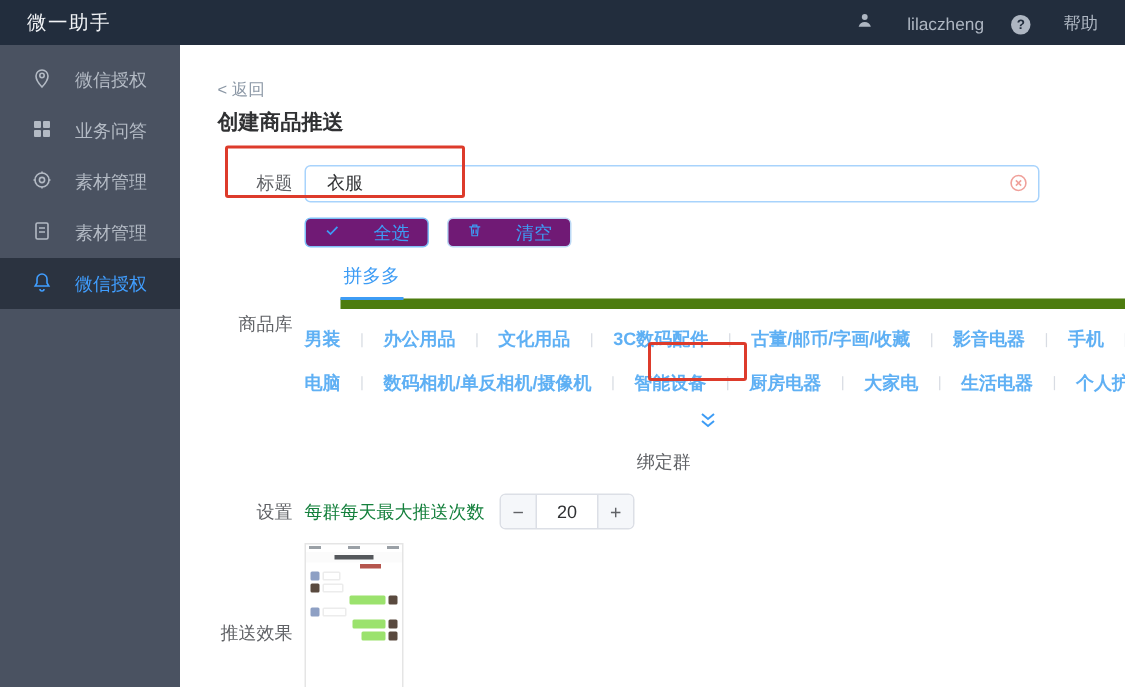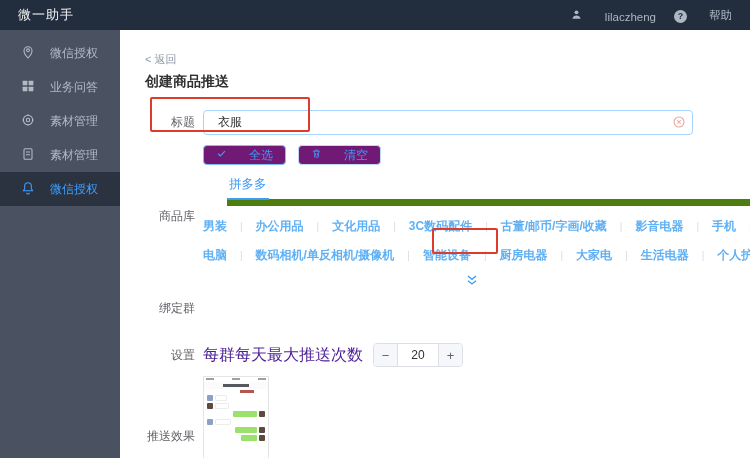--- a/index.html
+++ b/index.html
@@ -58,37 +58,37 @@
 
   .cat-row { display:flex; flex-wrap:nowrap; align-items:center; margin-top:12px;
              font-size:12px; color:#5fb0f4; white-space:nowrap; }
   .cat-link { cursor:pointer;font-weight:bold; }
   .cat-div { color:#d8dce3; margin:0 13px; font-size:10px; }
   .expand-row { width:537px; display:flex; justify-content:center; margin-top:8px; }
   .expand-ic { width:16px; height:16px; color:#3d9cf5; cursor:pointer; }
   .expand-ic svg { width:16px; height:16px; }
 
   
-  .row-group { margin-top:12px; }
+  .row-group { margin-top:12px;flex-direction:column; }
   .group-card { width:200px; height:54px; background:#f6f7f9; display:flex; align-items:center;
                 padding:0 8px; }
   .radio { width:14px; height:14px; border:1px solid #d3d7de; border-radius:50%; background:#fff;
            flex:none; cursor:pointer; }
   .avatar { width:46px; height:46px; border-radius:4px; overflow:hidden; margin:0 24px 0 8px; flex:none; }
   .avatar svg { display:block; width:46px; height:46px; }
   .group-meta { font-size:12px; color:#303133; }
   .group-name { margin-bottom:6px; }
   .chick { color:#f5c21c; font-size:11px; }
   .status-line { display:flex; align-items:center; gap:5px; color:#6a7075; font-size:11.5px; }
   .dot { width:7px; height:7px; border-radius:50%; background:#2ab561; }
 
   
-  .row-settings { margin-top:26px; align-items:center; }
+  .row-settings { margin-top:12px; align-items:center; }
   .row-settings .row-label { line-height:24px; }
-  .set-desc { font-size:16px; color:#4c1d95; margin-right:10px; line-height:24px; }
+  .set-desc { font-size:12px; color:#15803d; margin-right:10px; line-height:24px; }
   .stepper { display:flex; height:24px; border:1px solid #dcdfe6; border-radius:4px; overflow:hidden; }
   .step-btn { width:24px; background:#f5f7fa; color:#606266; font-size:13px; display:flex;
               align-items:center; justify-content:center; cursor:pointer; }
   .step-btn.minus { border-right:1px solid #dcdfe6; }
   .step-btn.plus { border-left:1px solid #dcdfe6; }
   .step-val { width:40px; display:flex; align-items:center; justify-content:center;
               font-size:12px; color:#303133; background:#fff; }
 
   
   .row-preview { margin-top:9px; }

